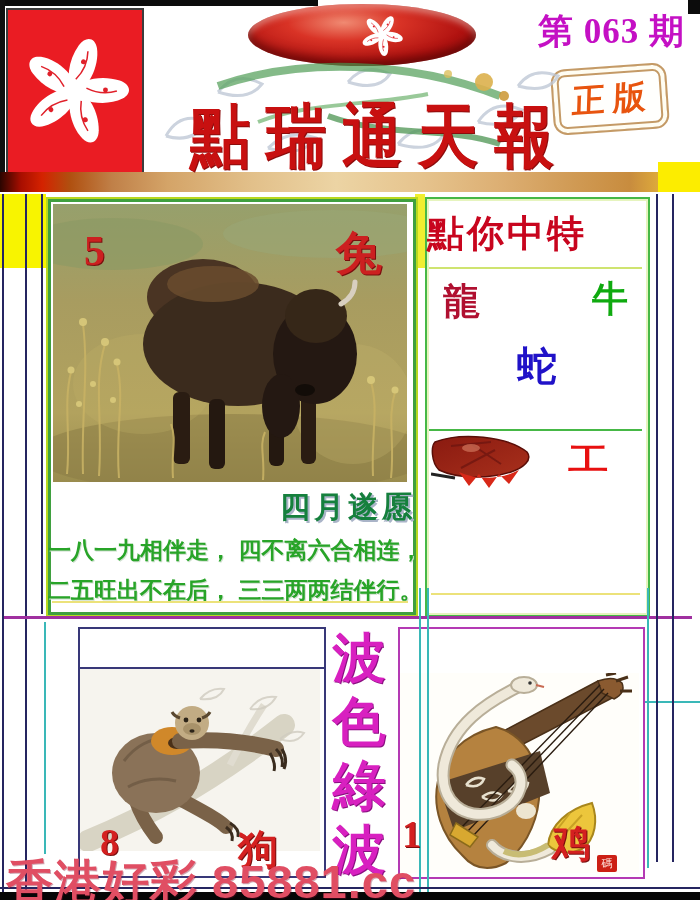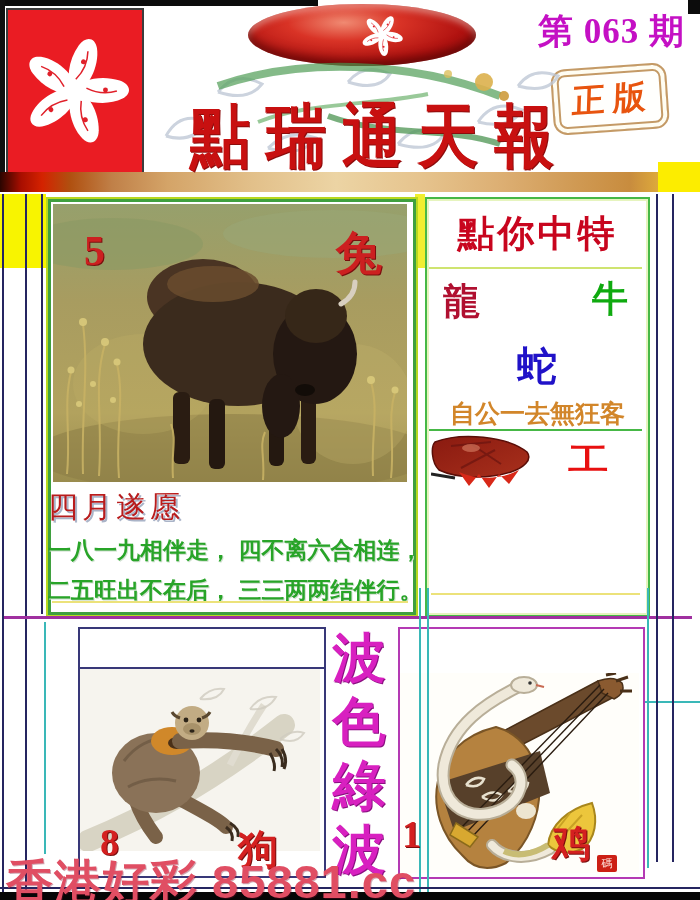--- a/index.html
+++ b/index.html
@@ -40,28 +40,28 @@
   .hpurple{left:4px;top:616px;width:688px;height:3px;background:#a030a0;z-index:6;}
   .hteal{left:638px;top:701px;width:62px;height:2px;background:#3ab8b8;}
   .hnavy{left:0;top:887px;width:700px;height:2px;background:#252560;z-index:40;}
   .bottom-strip{left:0;top:892px;width:700px;height:8px;background:#060606;z-index:45;}
   
   .panelL{left:46px;top:197px;width:368px;height:416px;border:2px solid #b8d820;
           box-shadow:inset 0 0 0 3px #3fa03f;background:#fff;z-index:5;}
   .photo{position:absolute;left:5px;top:5px;width:354px;height:278px;}
   .corner-num{position:absolute;font-family:"Liberation Serif",serif;font-weight:bold;color:#cc2020;
               text-shadow:1px 1px 0 #7a0e0e;}
-  .caption{position:absolute;left:0;top:288px;width:100%;text-align:left;font-weight:normal;
-           font-size:30px;color:#b91c1c;text-shadow:2px 2px 0 #aab4c8;letter-spacing:4px;}
+  .caption{position:absolute;left:0;top:288px;width:100%;text-align:right;font-weight:bold;
+           font-size:30px;color:#15803d;text-shadow:2px 2px 0 #aab4c8;letter-spacing:4px;}
   .poem{position:absolute;left:0;width:100%;text-align:right;font-weight:bold;font-size:23px;
         color:#28a428;text-shadow:1px 1px 0 #cfe0cf;white-space:nowrap;}
   
   .panelR{left:425px;top:197px;width:221px;height:416px;border:2px solid #46b846;
           box-shadow:inset 0 0 0 2px #e6f4be;background:#fff;z-index:5;}
-  .pickTitle{position:absolute;left:0;top:10px;width:100%;text-align:center;
+  .pickTitle{position:absolute;left:0;top:10px;width:100%;
              font-family:"Liberation Serif",serif;font-weight:bold;font-size:37px;color:#c8051e;letter-spacing:3px;}
   .sepA{position:absolute;left:2px;top:68px;width:213px;height:2px;background:#cfe470;}
   .zod{position:absolute;font-family:"Liberation Serif",serif;font-weight:bold;}
   .phrase{position:absolute;left:0;top:198px;width:100%;text-align:center;
           font-family:"Liberation Serif",serif;font-weight:bold;font-size:25px;color:#d2862a;}
   .sepB{position:absolute;left:2px;top:230px;width:213px;height:2px;background:#46b846;}
   .paleline{position:absolute;height:2px;background:#ece27a;}
   .markGlyph{position:absolute;left:146px;top:240px;font-family:"Liberation Serif",serif;
              font-weight:bold;font-size:31px;color:#e81010;transform:scaleX(1.3);}
   
@@ -228,21 +228,20 @@
     <div class="poem" style="top:376px">二五旺出不在后， 三三两两结伴行。</div>
     <div class="paleline" style="left:4px;top:402px;width:356px"></div>
   </div>
 
   <div class="abs panelR">
     <div class="pickTitle">點你中特</div>
     <div class="sepA"></div>
     <div class="zod" style="left:16px;top:78px;font-size:37px;color:#b01030">龍</div>
     <div class="zod" style="right:20px;top:76px;font-size:36px;color:#0faa0f">牛</div>
     <div class="zod" style="left:90px;top:140px;font-size:40px;color:#2012c8">蛇</div>
-    <div class="phrase">自公一去無狂客</div>
     <div class="sepB"></div>
     <div style="position:absolute;left:4px;top:235px;width:120px;height:62px">
       <svg viewBox="0 0 120 62" width="120" height="62">
         <defs>
           <linearGradient id="rh" x1="0" y1="0" x2="1" y2="1">
             <stop offset="0" stop-color="#8a1a10"></stop>
               <stop offset="1" stop-color="#a8301c"></stop>
           </linearGradient>
         </defs>
         <path d="M0 40 L24 44" stroke="#222" stroke-width="3"></path>

